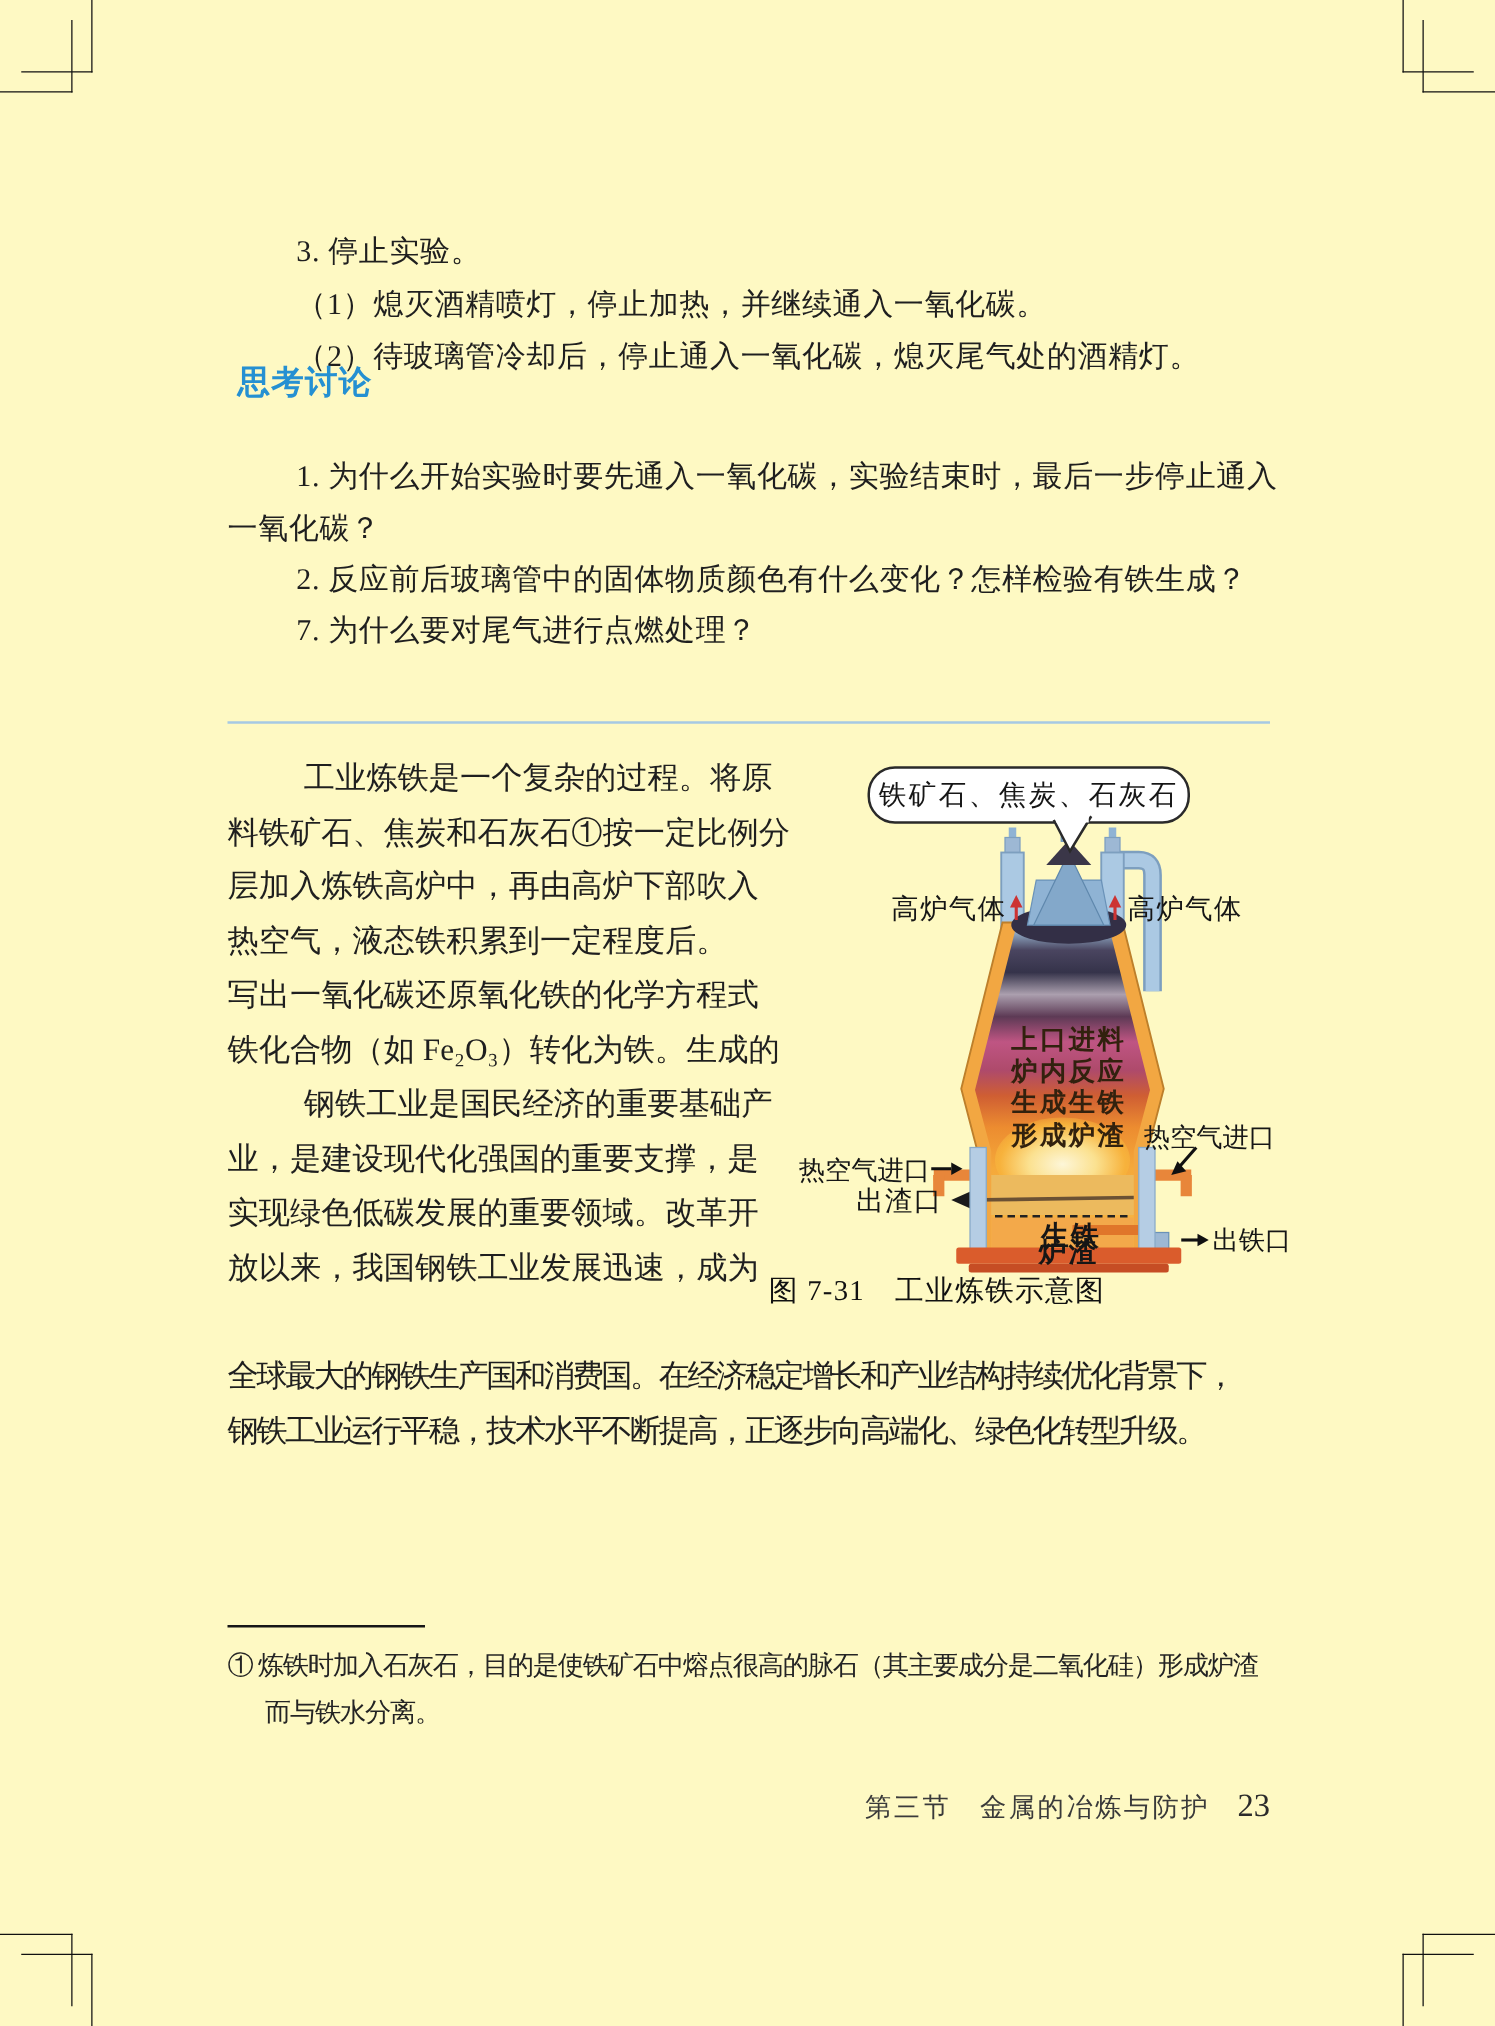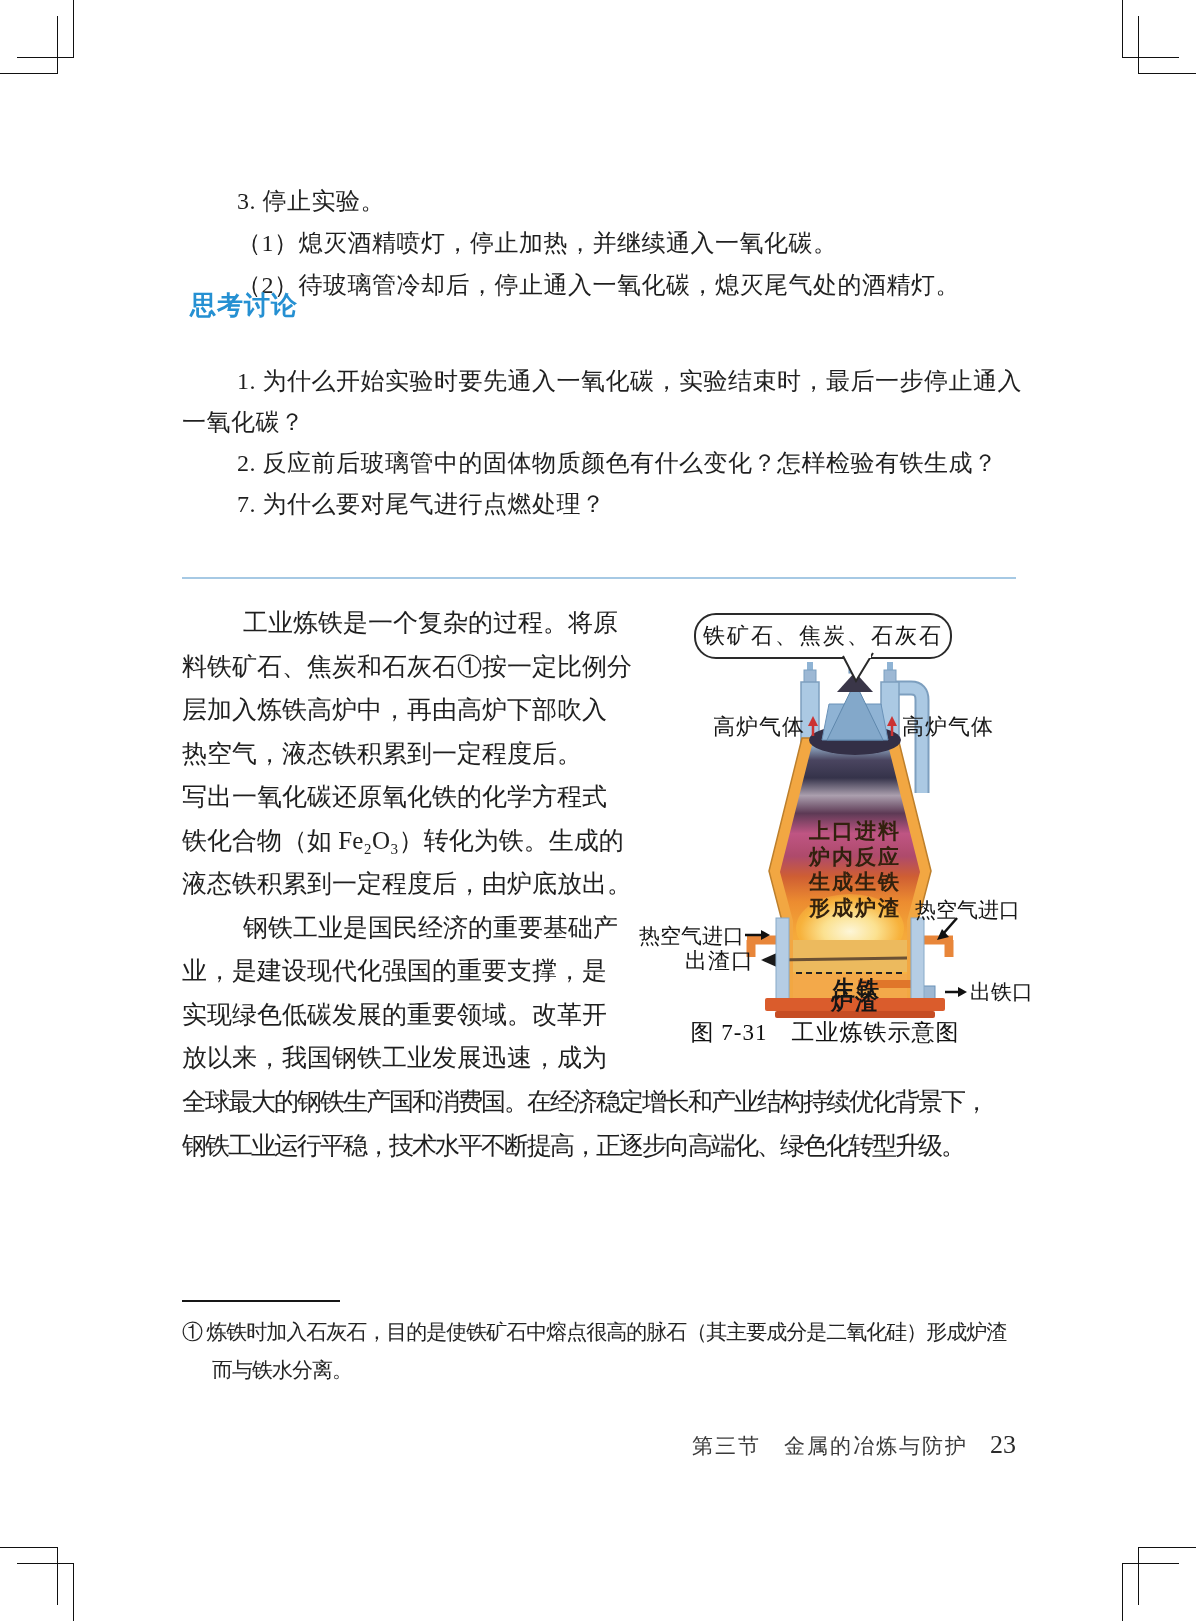--- a/index.html
+++ b/index.html
@@ -1,17 +1,17 @@
 <!DOCTYPE html>
 <html><head>
 <meta charset="utf-8">
 <style>
   html,body{margin:0;padding:0;background:#e8e8e8;}
   .page{
-    position:relative;width:1196px;height:1621px;background:#ffffff;
+    position:relative;width:1196px;height:1621px;background:#fef9c3;
     margin:0 auto;overflow:hidden;
     font-family:"Liberation Serif","DejaVu Serif",serif;color:#1f1f1f;
   }
   
   .crop{position:absolute;width:56px;height:57px;}
   .crop.tl-a{left:17px;top:0;border-right:1.5px solid #111;border-bottom:1.5px solid #111;}
   .crop.tl-b{left:0;top:16px;width:57px;border-right:1.5px solid #111;border-bottom:1.5px solid #111;}
   .crop.tr-a{right:17px;top:0;border-left:1.5px solid #111;border-bottom:1.5px solid #111;}
   .crop.tr-b{right:0;top:16px;width:57px;border-left:1.5px solid #111;border-bottom:1.5px solid #111;}
   .crop.bl-a{left:17px;bottom:0;border-right:1.5px solid #111;border-top:1.5px solid #111;}
@@ -42,21 +42,21 @@
   .bubble-label{left:80px;top:26px;width:256px;height:44px;line-height:44px;text-align:center;font-size:22px;letter-spacing:2px;}
   .gas-left{left:98px;top:124px;font-size:22px;letter-spacing:1px;}
   .gas-right{left:287px;top:124px;font-size:22px;letter-spacing:1px;}
   .inner-text{left:178px;top:231px;width:124px;text-align:center;font-size:21px;line-height:25.5px;font-weight:600;color:#32210e;letter-spacing:2px;}
   .hot-air-left{left:24px;top:334px;font-size:21px;}
   .hot-air-right{left:300px;top:308px;font-size:21px;}
   .slag-outlet{left:70px;top:358px;font-size:22px;letter-spacing:1px;}
   .slag-label{left:216px;top:354px;font-size:22px;font-weight:600;letter-spacing:2px;margin-top:45px;}
   .iron-label{left:218px;top:386px;font-size:22px;font-weight:600;letter-spacing:2px;}
   .iron-outlet{left:355px;top:390px;font-size:21px;}
-  .fig-caption{left:0;top:429px;width:100%;text-align:center;font-size:23px;letter-spacing:1px;color:#111;}
+  .fig-caption{left:0;top:429px;width:100%;text-align:left;font-size:23px;letter-spacing:1px;color:#111;}
 
   
   .fn-rule{left:182px;top:1300px;width:158px;border-top:2px solid #161616;}
   .fn-line{font-size:21px;letter-spacing:-1px;white-space:nowrap;color:#242424;}
   .footer{left:182px;top:1430px;width:834px;text-align:right;white-space:nowrap;}
   .footer .section{font-size:21px;letter-spacing:2px;color:#3a3a3a;}
   .footer .pageno{font-size:26px;margin-left:22px;color:#2b2b2b;}
 </style>
 </head>
 <body>
@@ -84,21 +84,20 @@
 
   <div class="abs divider" style="background:#a6c9e4"></div>
 
   <div class="abs body-col">
     <div class="bline indent">工业炼铁是一个复杂的过程。将原</div>
     <div class="bline">料铁矿石、焦炭和石灰石①按一定比例分</div>
     <div class="bline">层加入炼铁高炉中，再由高炉下部吹入</div>
     <div class="bline">热空气，液态铁积累到一定程度后。</div>
     <div class="bline">写出一氧化碳还原氧化铁的化学方程式</div>
     <div class="bline">铁化合物（如 Fe₂O₃）转化为铁。生成的</div>
-    <div class="bline">液态铁积累到一定程度后，由炉底放出。</div>
     <div class="bline indent">钢铁工业是国民经济的重要基础产</div>
     <div class="bline">业，是建设现代化强国的重要支撑，是</div>
     <div class="bline">实现绿色低碳发展的重要领域。改革开</div>
     <div class="bline">放以来，我国钢铁工业发展迅速，成为</div>
   </div>
 
   <div class="abs body-full">
     <div class="bline">全球最大的钢铁生产国和消费国。在经济稳定增长和产业结构持续优化背景下，</div>
     <div class="bline">钢铁工业运行平稳，技术水平不断提高，正逐步向高端化、绿色化转型升级。</div>
   </div>

